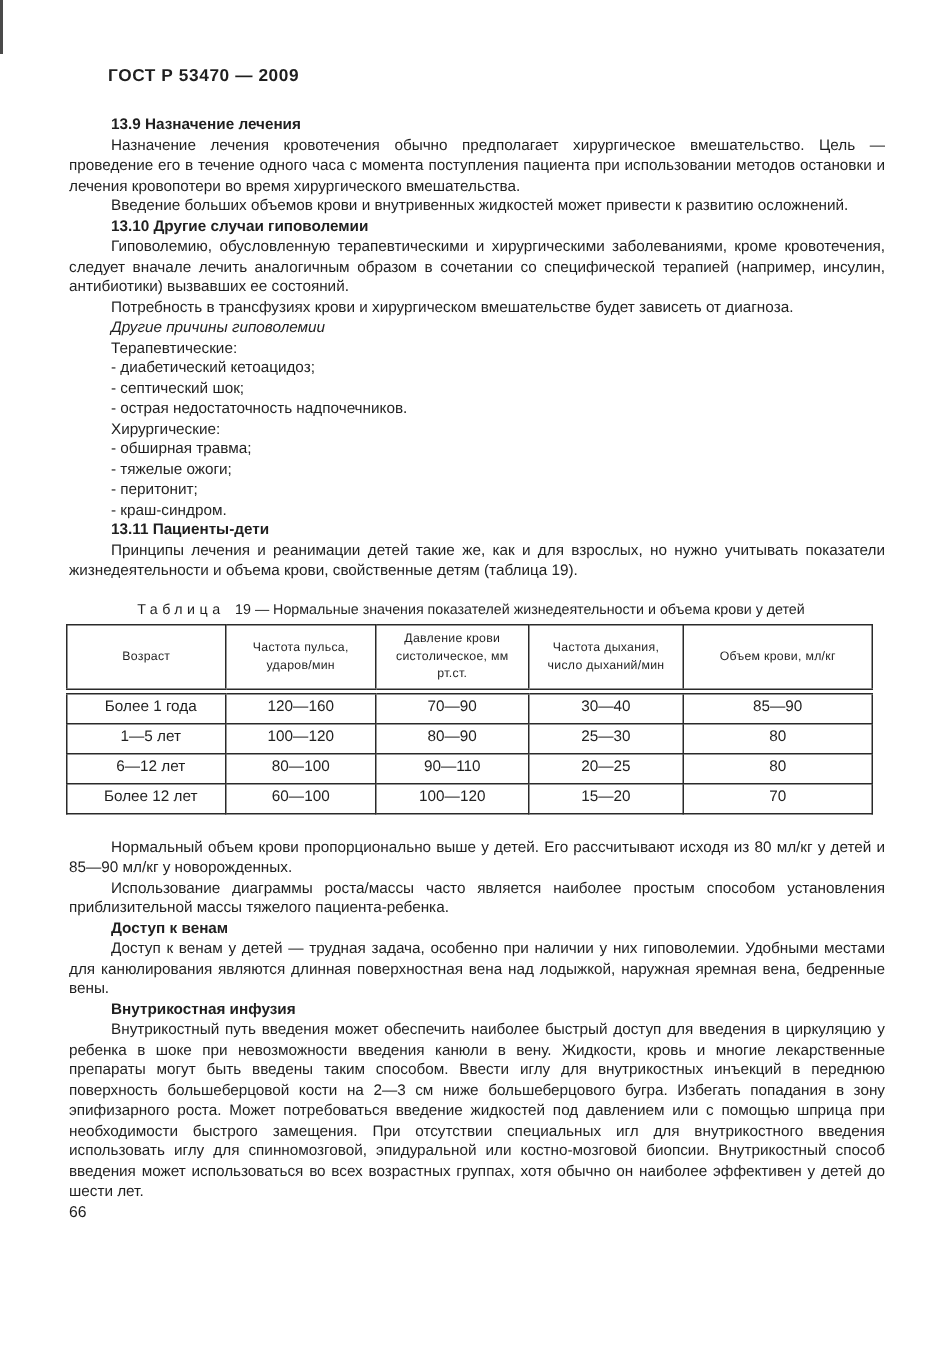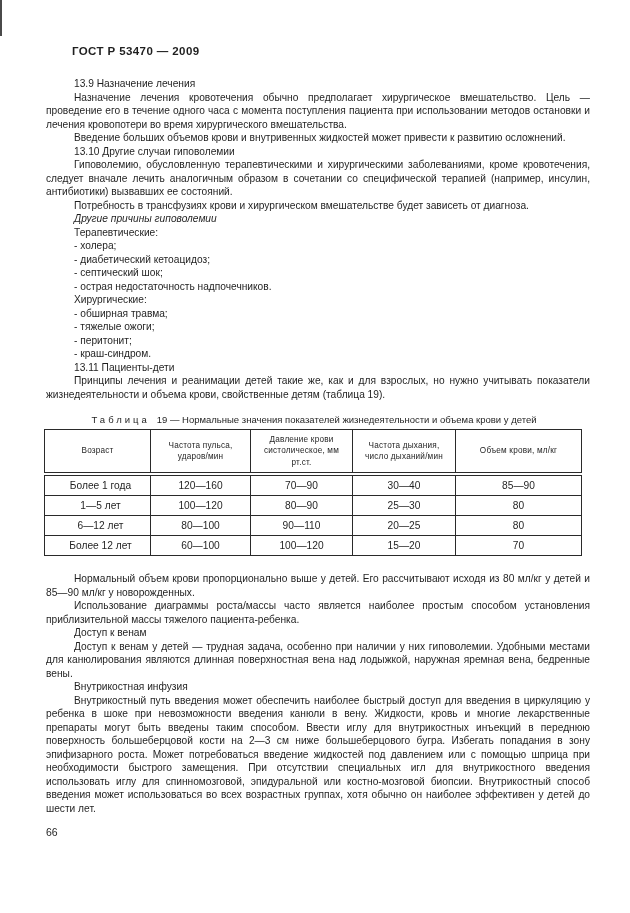--- a/index.html
+++ b/index.html
@@ -33,21 +33,21 @@
     font-size: 10.2px;
     line-height: 13.5px;
     text-align: justify;
   }
   .content p, .content h4 {
     margin: 0;
     text-indent: 28px;
     font-size: 10.2px;
     font-weight: normal;
   }
-  .content h4 { font-weight: normal; }
+  .content h4 { font-weight: bold; }
   .italic { font-style: italic; }
   .t-caption {
     margin: 13px 0 3px -8px;
     font-size: 9.5px;
     line-height: 12px;
     text-indent: 0;
     text-align: center;
   }
   .t-caption-label { letter-spacing: 3px; margin-right: 7px; }
   table.vitals {
@@ -77,21 +77,21 @@
     padding: 0 4px;
     text-align: center;
     vertical-align: middle;
   }
   table.vitals td:first-child {
     text-align: center;
     padding-left: 10px;
   }
   .page-number {
     position: absolute;
-    left: 46px; top: 826px;
+    left: 46px; top: 802px;
     font-size: 10.5px;
   }
 </style>
 </head>
 <body>
 
 <div class="page">
   <div class="scan-artifact"></div>
 
   <div class="doc-header">ГОСТ Р 53470 — 2009</div>
@@ -99,21 +99,20 @@
   <div class="content">
     <h4>13.9 Назначение лечения</h4>
     <p>Назначение лечения кровотечения обычно предполагает хирургическое вмешательство. Цель — проведение его в течение одного часа с момента поступления пациента при использовании методов остановки и лечения кровопотери во время хирургического вмешательства.</p>
     <p>Введение больших объемов крови и внутривенных жидкостей может привести к развитию осложнений.</p>
 
     <h4>13.10 Другие случаи гиповолемии</h4>
     <p>Гиповолемию, обусловленную терапевтическими и хирургическими заболеваниями, кроме кровотечения, следует вначале лечить аналогичным образом в сочетании со специфической терапией (например, инсулин, антибиотики) вызвавших ее состояний.</p>
     <p>Потребность в трансфузиях крови и хирургическом вмешательстве будет зависеть от диагноза.</p>
     <p class="italic">Другие причины гиповолемии</p>
     <p>Терапевтические:</p>
-    <p>- холера;</p>
     <p>- диабетический кетоацидоз;</p>
     <p>- септический шок;</p>
     <p>- острая недостаточность надпочечников.</p>
     <p>Хирургические:</p>
     <p>- обширная травма;</p>
     <p>- тяжелые ожоги;</p>
     <p>- перитонит;</p>
     <p>- краш-синдром.</p>
 
     <h4>13.11 Пациенты-дети</h4>

